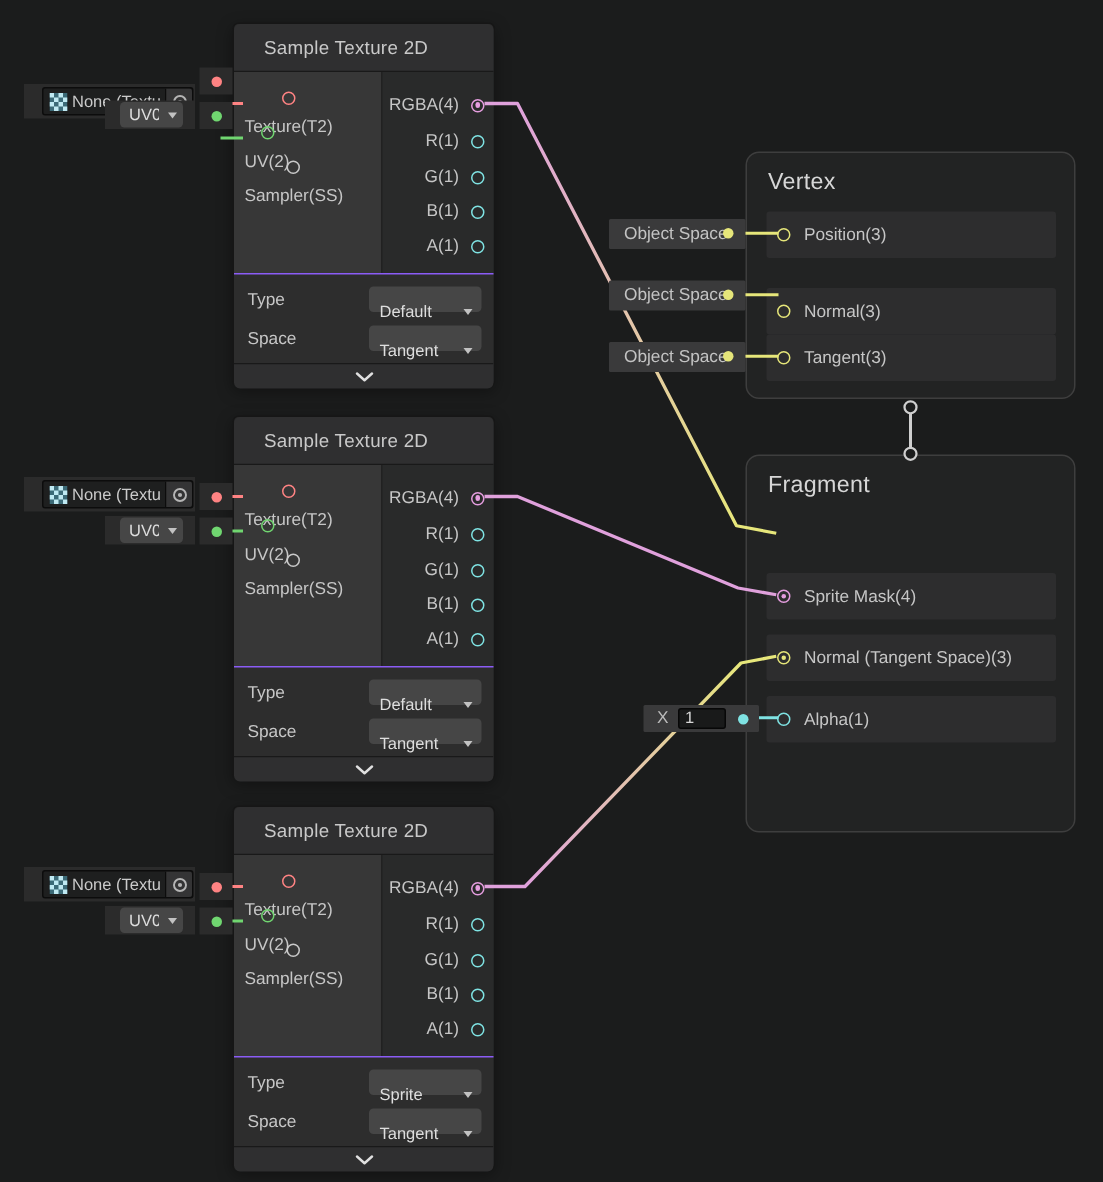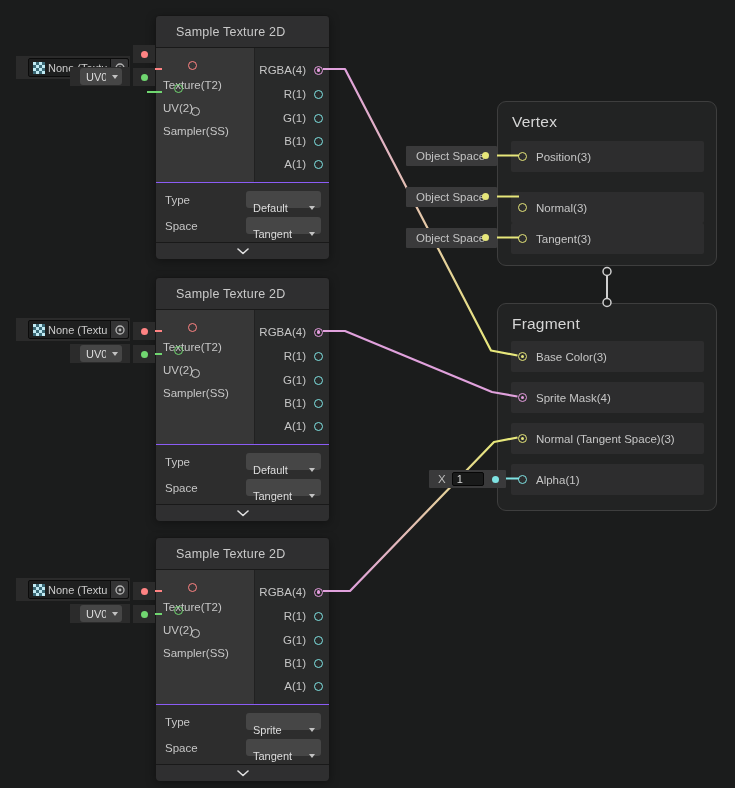--- a/index.html
+++ b/index.html
@@ -284,26 +284,22 @@
   <div class="stack-row" style="top:90px">
       <span class="ring c-yellow"></span>
       <span class="plabel">Normal(3)</span>
     </div>
   <div class="stack-row" style="top:121px">
       <span class="ring c-yellow"></span>
       <span class="plabel">Tangent(3)</span>
     </div>
 </div>
 
-<div class="stack-node" style="top:303px;height:208px">
+<div class="stack-node" style="top:303px;height:252px">
   <div class="stack-title">Fragment</div>
-  <div class="stack-row" style="top:37px">
-      <span class="ring c-yellow connected"></span>
-      <span class="plabel">Base Color(3)</span>
-    </div>
   <div class="stack-row" style="top:78px">
       <span class="ring c-pink connected"></span>
       <span class="plabel">Sprite Mask(4)</span>
     </div>
   <div class="stack-row" style="top:119px">
       <span class="ring c-yellow connected"></span>
       <span class="plabel">Normal (Tangent Space)(3)</span>
     </div>
   <div class="stack-row" style="top:160px">
       <span class="ring c-cyan"></span>

